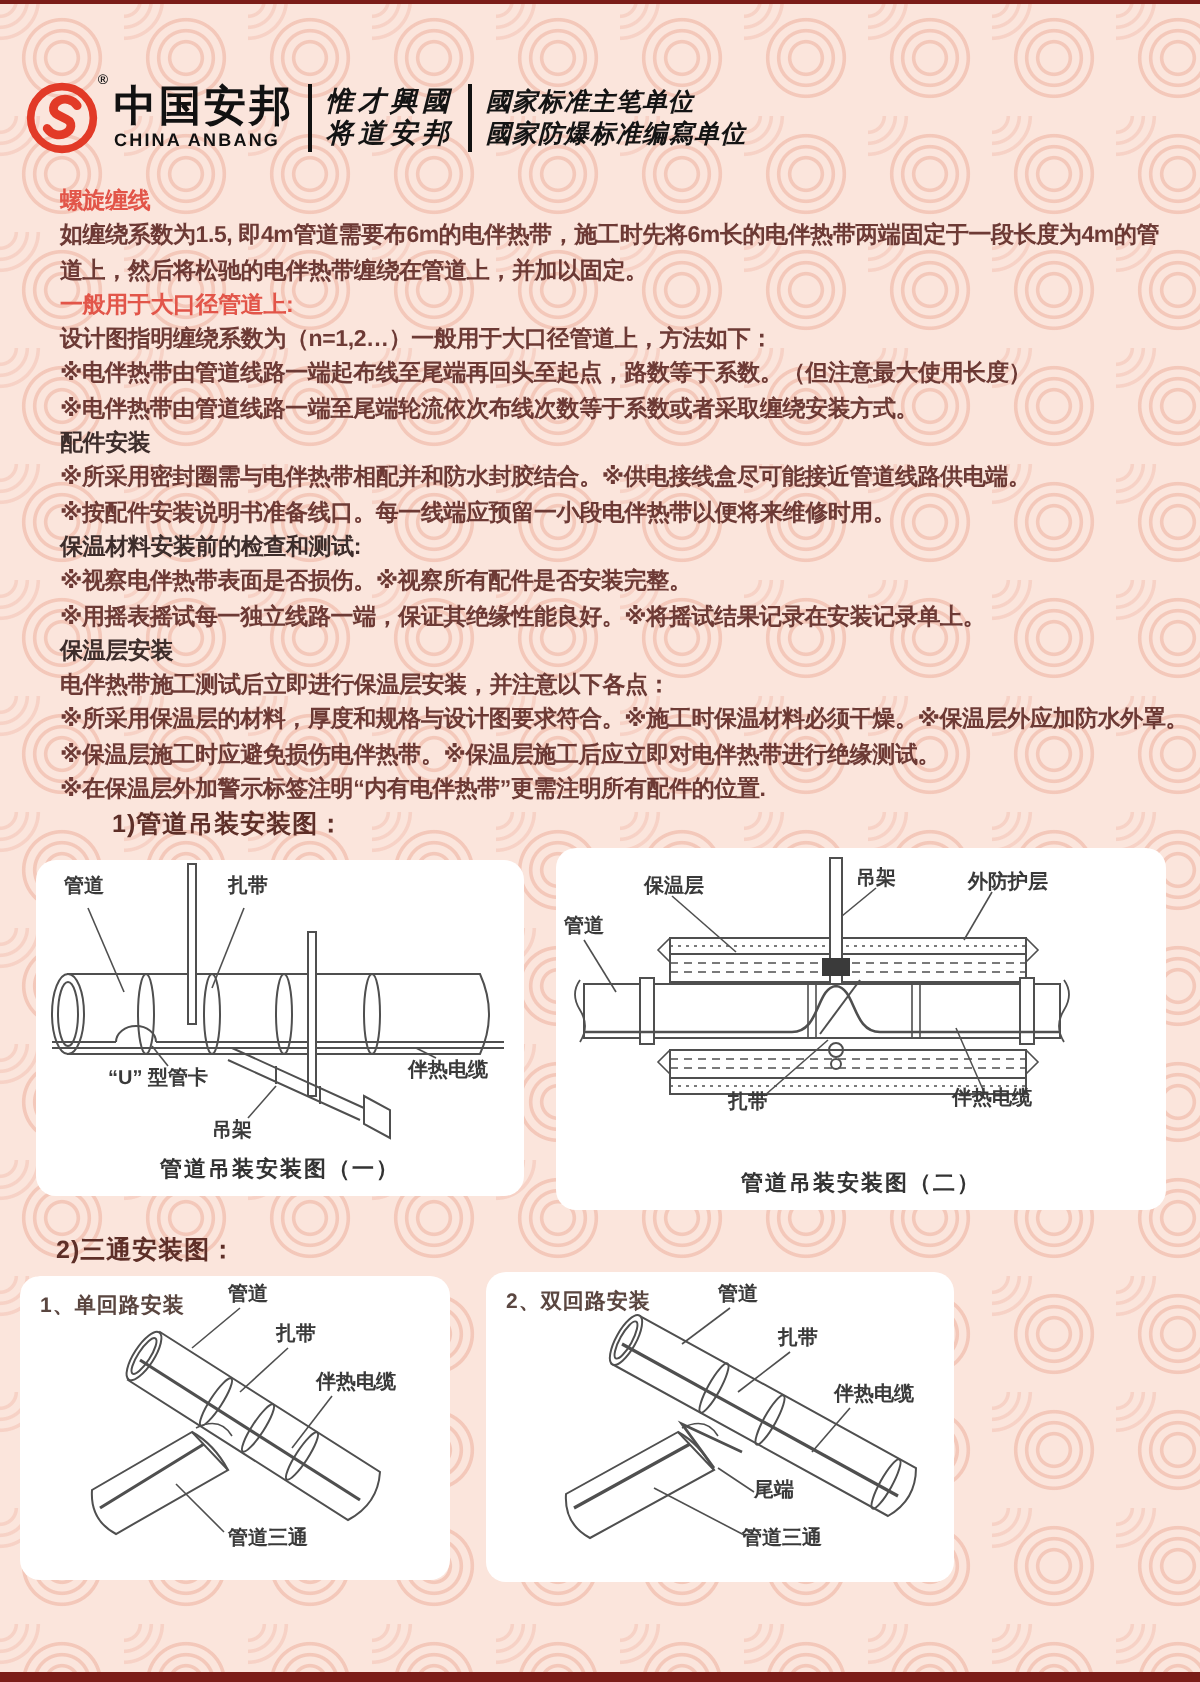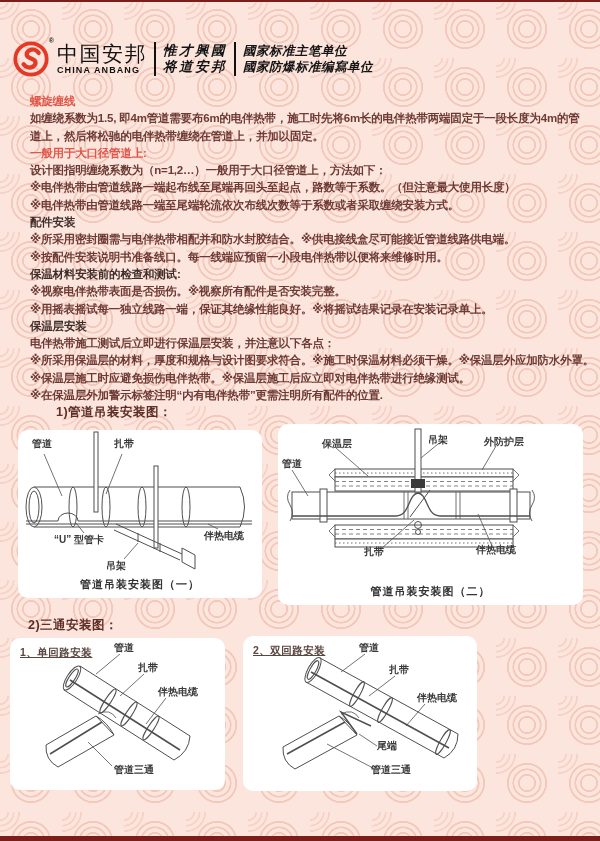--- a/index.html
+++ b/index.html
@@ -14,21 +14,21 @@
   }
   .bar{position:absolute;left:0;width:600px;background:#7b1d18;}
   .bar.top{top:0;height:2px;}
   .bar.bottom{bottom:0;height:5px;}
 
   
   .hdr{position:absolute;left:12px;top:37px;display:flex;align-items:center;gap:7px;height:44px;}
   .logo-wrap{position:relative;width:38px;height:38px;flex:0 0 auto;}
   .logo-wrap .reg{position:absolute;right:-4px;top:-3px;font-size:7px;color:#1a1a1a;font-weight:700;}
   .brand{display:flex;flex-direction:column;justify-content:center;}
-  .brand-cn{font-size:21px;font-weight:400;color:#111;letter-spacing:1.5px;line-height:22px;}
+  .brand-cn{font-size:21px;font-weight:700;color:#111;letter-spacing:1.5px;line-height:22px;}
   .brand-en{font-size:9px;font-weight:700;color:#111;letter-spacing:1.1px;line-height:10px;}
   .vdiv{width:2px;height:34px;background:#111;flex:0 0 auto;}
   .slogan,.creds{font-family:"Liberation Serif","DejaVu Serif",serif;font-weight:700;color:#141414;font-style:italic;}
   .slogan div{font-size:13.5px;line-height:16.5px;letter-spacing:2.5px;}
   .creds div{font-size:12.5px;line-height:16.5px;letter-spacing:0.5px;}
 
   
   .content{position:absolute;left:30px;top:93px;width:554px;}
   .content p{margin:0;font-size:11.5px;letter-spacing:-0.2px;line-height:17.3px;color:#6d3a35;font-weight:600;white-space:nowrap;}
   .content p.wrap{white-space:normal;}
@@ -40,21 +40,21 @@
   #sec2-title{top:617px;}
 
   .figbox{position:absolute;background:#fff;border-radius:10px;}
   #boxA{left:18px;top:430px;width:244px;height:168px;}
   #boxB{left:278px;top:424px;width:305px;height:181px;}
   #boxC{left:10px;top:638px;width:215px;height:152px;}
   #boxD{left:243px;top:636px;width:234px;height:155px;}
   .figbox svg{position:absolute;left:0;top:0;}
   .dlabel{position:absolute;font-size:10px;font-weight:600;color:#3a3a3a;white-space:nowrap;line-height:12px;}
   .fig-caption{position:absolute;left:0;right:0;bottom:6px;text-align:center;font-size:11px;font-weight:700;color:#333;letter-spacing:1px;}
-  .fig-subtitle{position:absolute;left:10px;top:8px;font-size:10.5px;font-weight:700;color:#5a4640;letter-spacing:0.5px;text-decoration:underline;}
+  .fig-subtitle{position:absolute;left:10px;top:8px;font-size:10.5px;font-weight:700;color:#5a4640;letter-spacing:0.5px;}
 </style>
 </head>
 <body>
 
 <div class="page">
   <div class="bar top"></div>
 
   <div class="hdr">
     <div class="logo-wrap">
       <svg width="38" height="38" viewBox="0 0 40 40">

